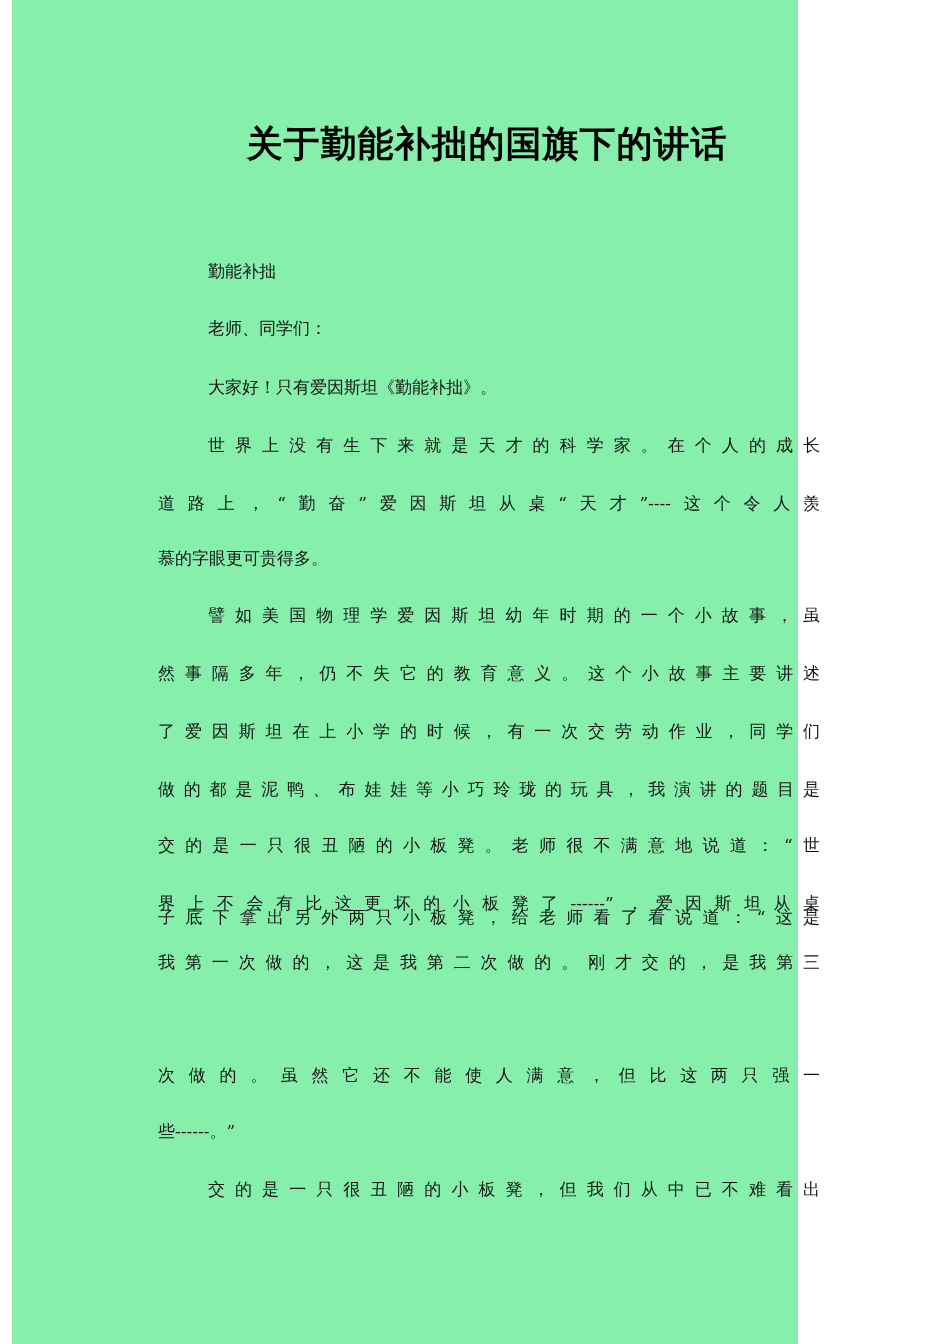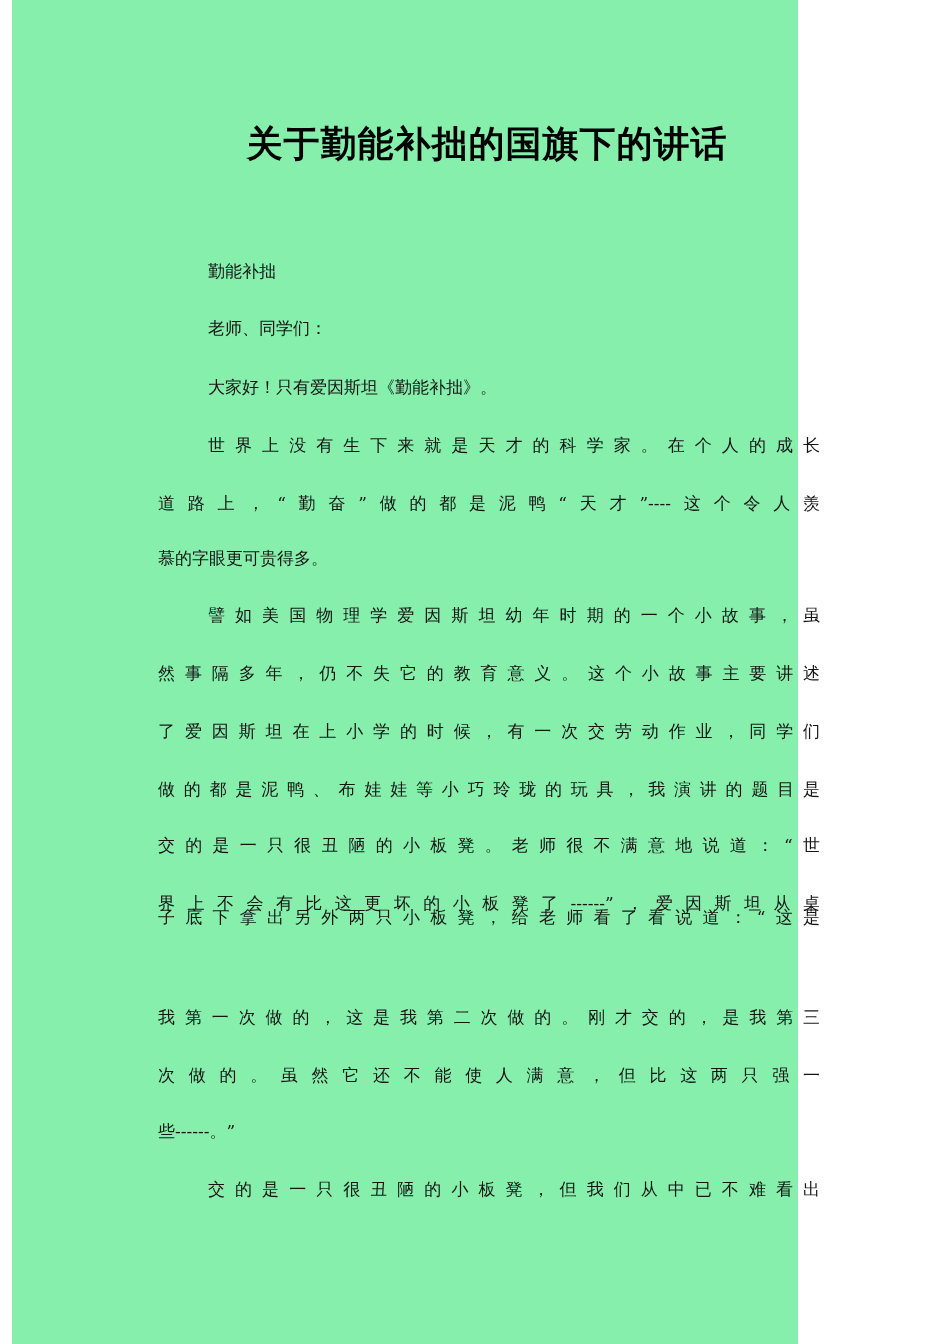--- a/index.html
+++ b/index.html
@@ -17,27 +17,27 @@
 </head>
 <body>
 
 <div class="page">
   <h1 class="title" style="margin:0;">关于勤能补拙的国旗下的讲话</h1>
   <div id="body-lines">
       <div class="line indent" style="top: 256px;">勤能补拙</div>
       <div class="line indent" style="top: 314px; font-family: Liberation Serif, serif;">老师、同学们：</div>
       <div class="line indent" style="top: 372px;">大家好！只有爱因斯坦《勤能补拙》。</div>
       <div class="line indent justify" style="top: 430px;">世界上没有生下来就是天才的科学家。在个人的成长</div>
-      <div class="line justify" style="top: 488px;">道路上，“勤奋”做的都是泥鸭“天才”----这个令人羡</div>
+      <div class="line justify" style="top: 488px;">道路上，“勤奋”爱因斯坦从桌“天才”----这个令人羡</div>
       <div class="line" style="top: 543px;">慕的字眼更可贵得多。</div>
       <div class="line indent justify" style="top: 600px;">譬如美国物理学爱因斯坦幼年时期的一个小故事，虽</div>
       <div class="line justify" style="top: 658px;">然事隔多年，仍不失它的教育意义。这个小故事主要讲述</div>
       <div class="line justify" style="top: 716px;">了爱因斯坦在上小学的时候，有一次交劳动作业，同学们</div>
       <div class="line justify" style="top: 774px;">做的都是泥鸭、布娃娃等小巧玲珑的玩具，我演讲的题目是</div>
       <div class="line justify" style="top: 830px;">交的是一只很丑陋的小板凳。老师很不满意地说道：“世</div>
       <div class="line justify" style="top: 888px;">界上不会有比这更坏的小板凳了------”，爱因斯坦从桌</div>
       <div class="line justify" style="top: 902px;">子底下拿出另外两只小板凳，给老师看了看说道：“这是</div>
-      <div class="line justify" style="top: 1002px;">我第一次做的，这是我第二次做的。刚才交的，是我第三</div>
+      <div class="line justify" style="top: 947px;">我第一次做的，这是我第二次做的。刚才交的，是我第三</div>
       <div class="line justify" style="top: 1060px;">次做的。虽然它还不能使人满意，但比这两只强一</div>
       <div class="line" style="top: 1116px;">些------。”</div>
       <div class="line indent justify" style="top: 1174px;">交的是一只很丑陋的小板凳，但我们从中已不难看出</div>
     </div>
 </div>
 
 </body></html>

